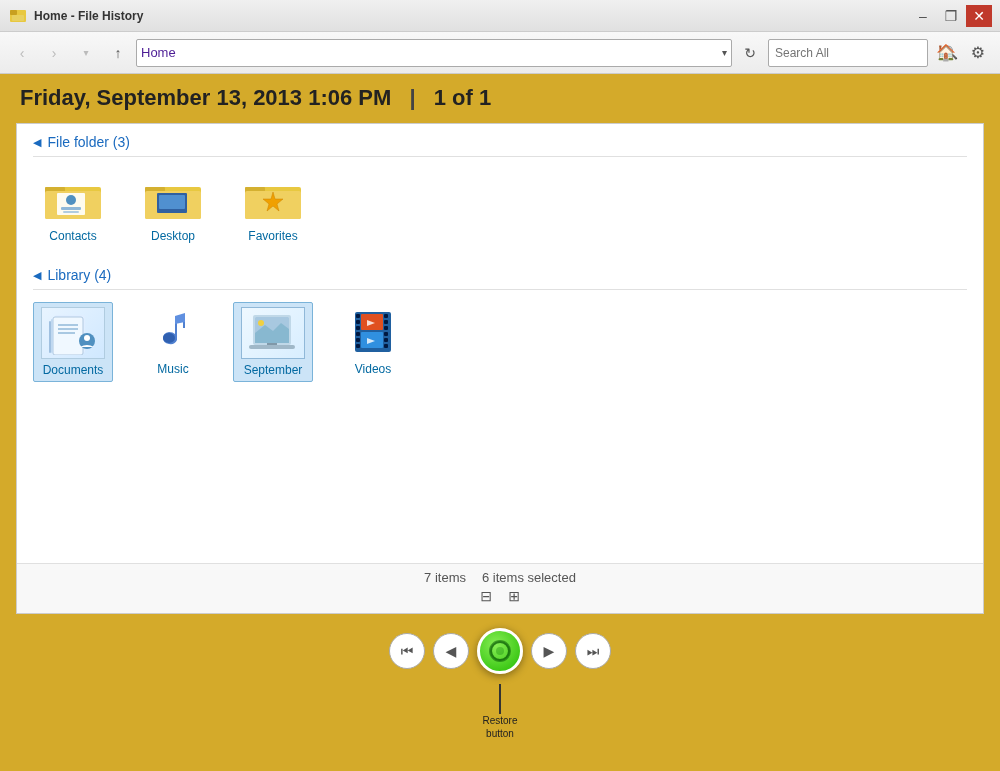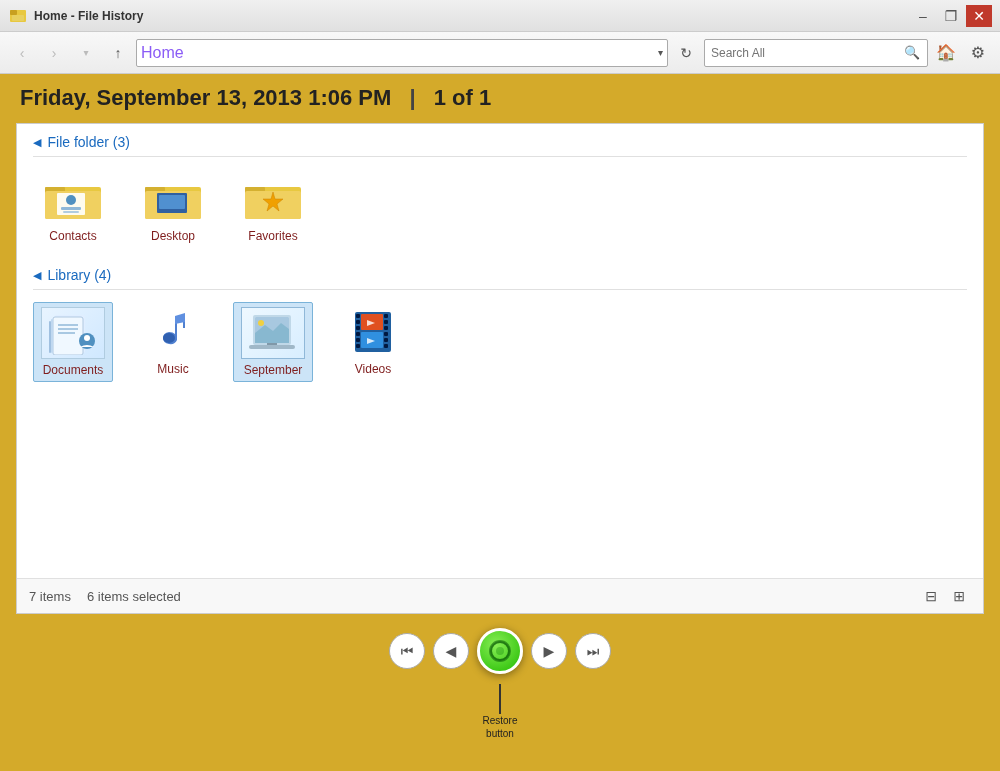--- a/index.html
+++ b/index.html
@@ -87,22 +87,22 @@
       border-radius: 2px;
       display: flex;
       align-items: center;
       background: white;
       padding: 0 4px;
     }
     .address-input {
       flex: 1;
       border: none;
       outline: none;
-      font-size: 16px;
-      color: #8b5cf6;
+      font-size: 13px;
+      color: #4c1d95;
       background: transparent;
     }
     .address-dropdown {
       border: none;
       background: transparent;
       cursor: pointer;
       color: #555;
       font-size: 10px;
     }
     .refresh-btn {
@@ -113,29 +113,29 @@
       border-radius: 3px;
       cursor: pointer;
       display: flex;
       align-items: center;
       justify-content: center;
       color: #555;
       font-size: 14px;
     }
 
     .search-bar {
-      width: 224px;
+      width: 160px;
       height: 28px;
       border: 1px solid #aaa;
       border-radius: 2px;
       display: flex;
       align-items: center;
       background: white;
       padding: 0 6px;
-      gap: 0;
+      gap: 12px;
     }
     .search-input {
       flex: 1;
       border: none;
       outline: none;
       font-size: 12px;
       color: #888;
       background: transparent;
     }
     .search-icon-btn {
@@ -225,33 +225,34 @@
       width: 80px;
       cursor: pointer;
       padding: 4px;
       border-radius: 2px;
     }
     .file-item.selected { background: #cce4f7; border: 1px solid #7ab3d9; }
 
     
     .file-label {
       font-size: 12px;
-      color: #7f1d1d;
+      color: #0369a1;
       text-align: center;
       margin-top: 4px;
       word-break: break-word;
     }
 
     .panel-status {
       border-top: 1px solid #e0e0e0;
       padding: 6px 12px;
       display: flex;
       align-items: center;
       justify-content: space-between;
       background: #f8f8f8;
+      flex-direction: column;
     }
     .status-left {
       display: flex;
       gap: 16px;
       font-size: 13px;
       color: #555;
     }
     .status-right {
       display: flex;
       gap: 4px;

